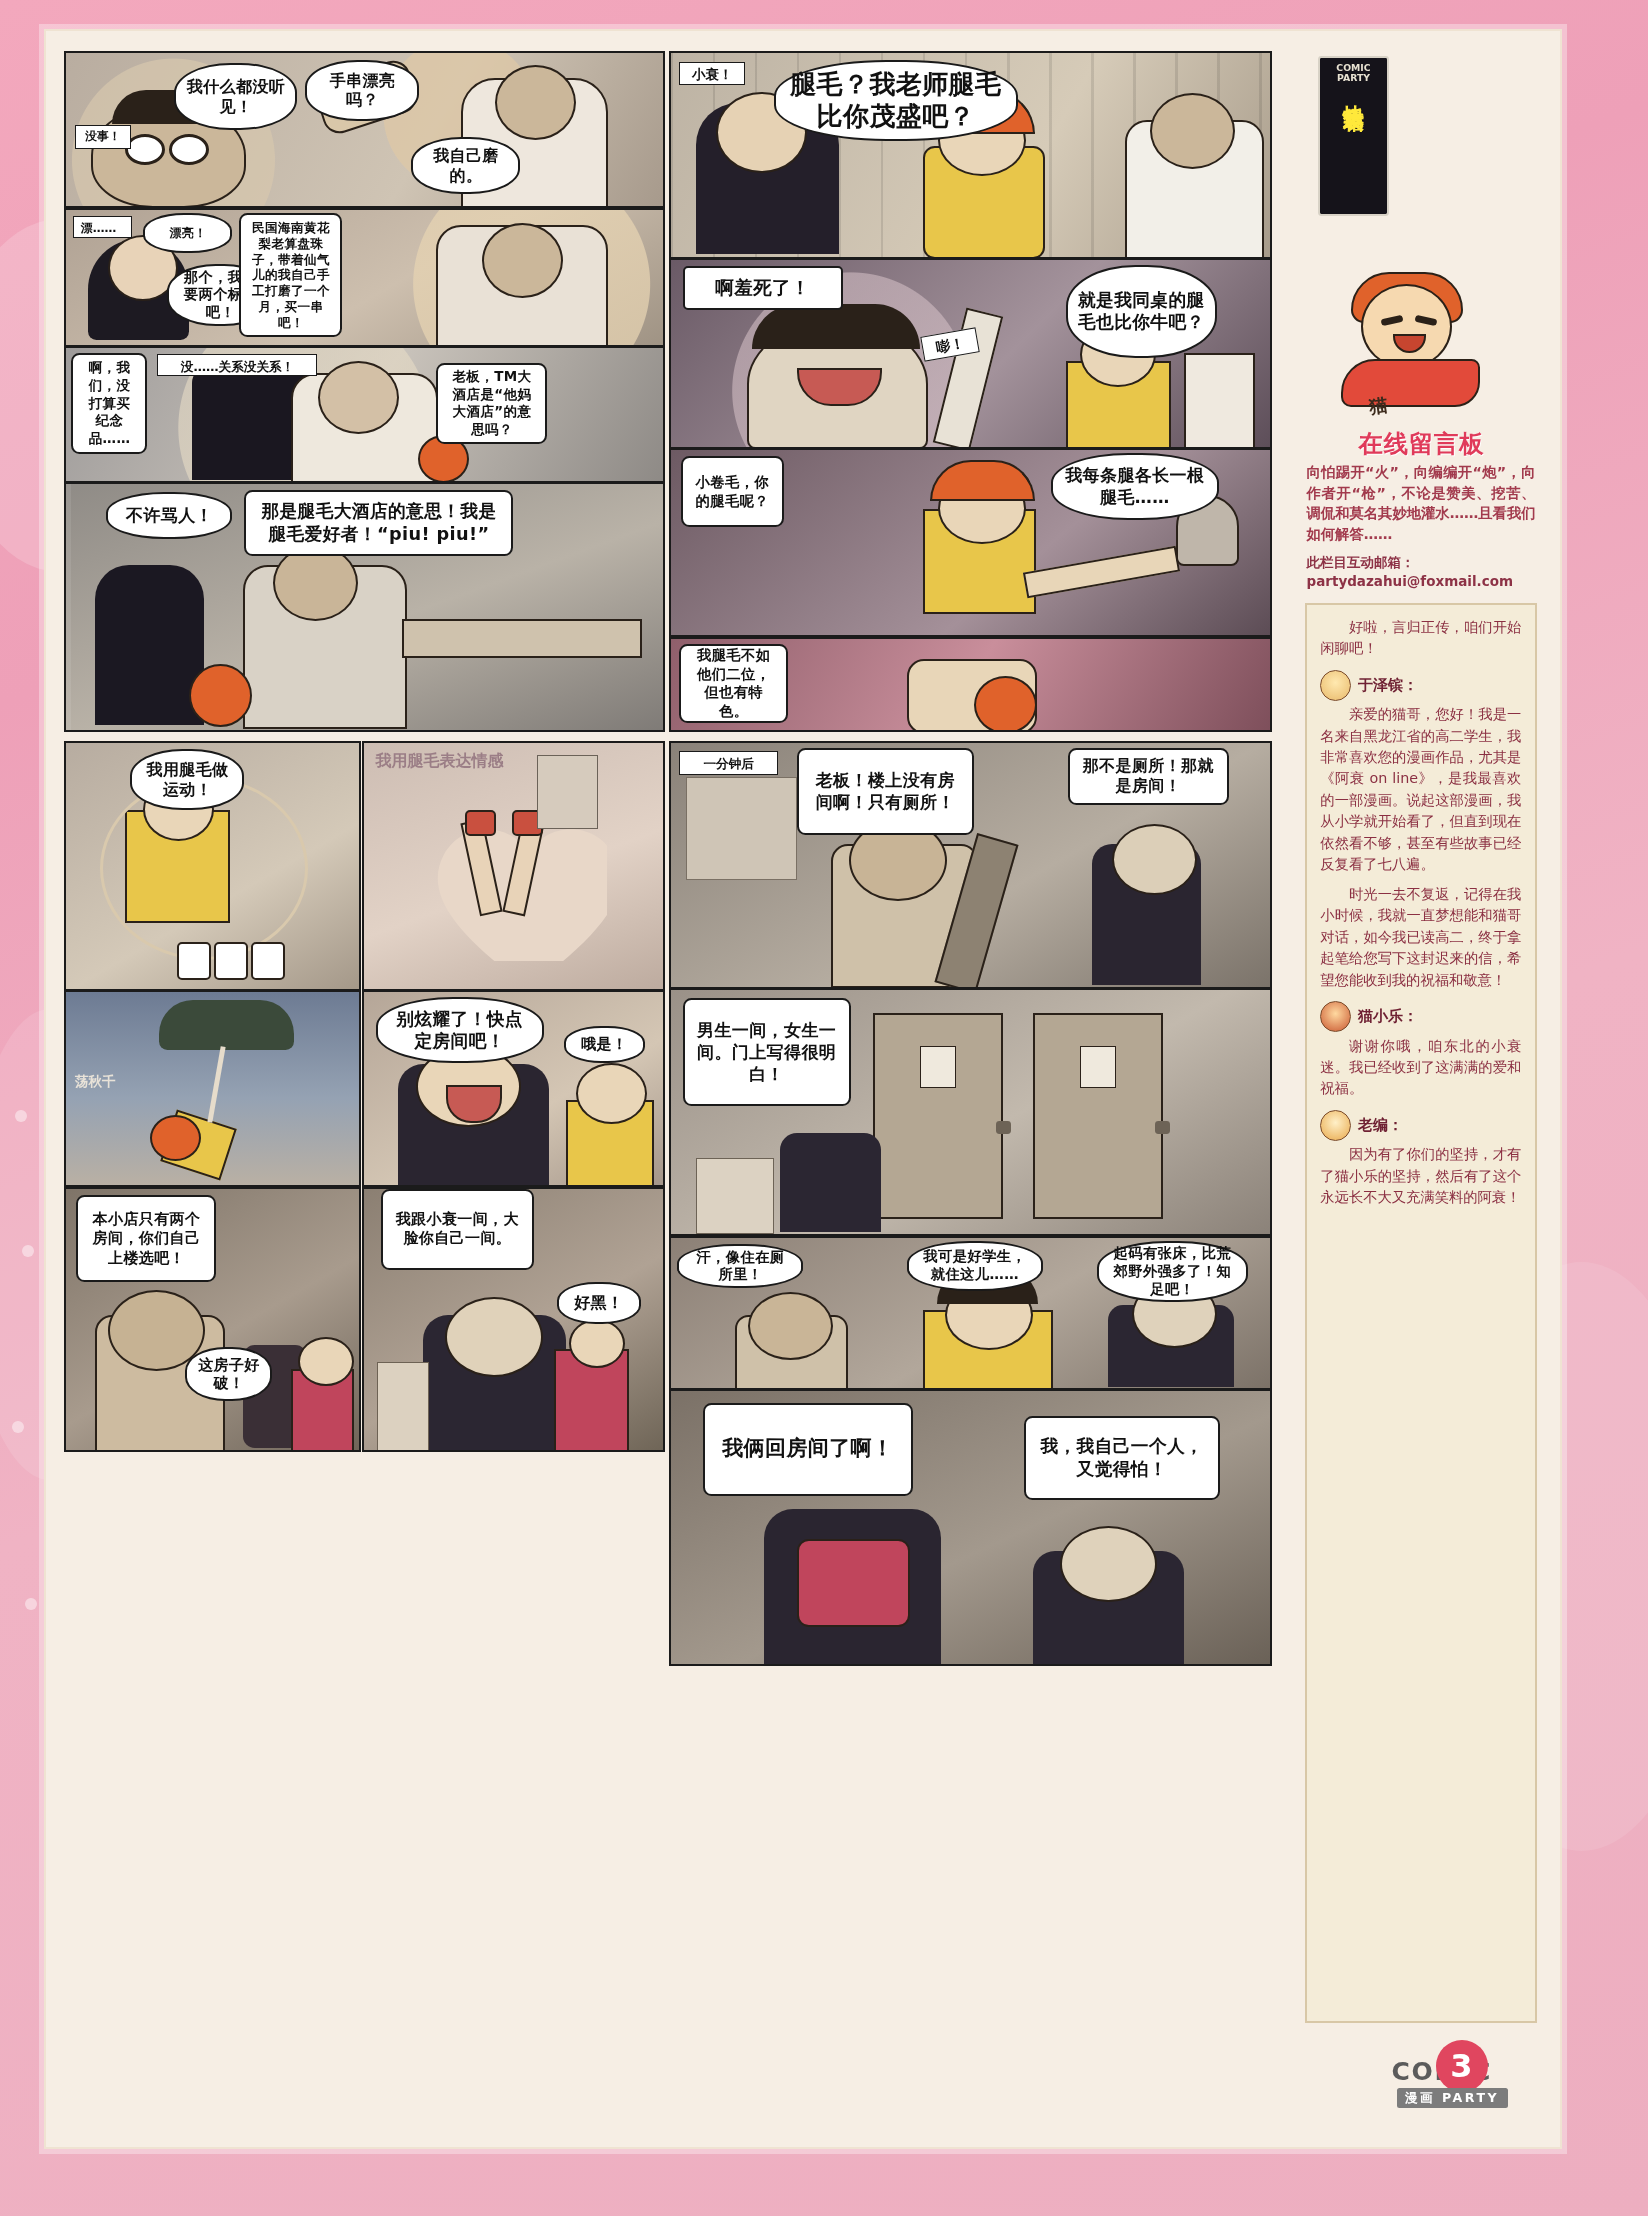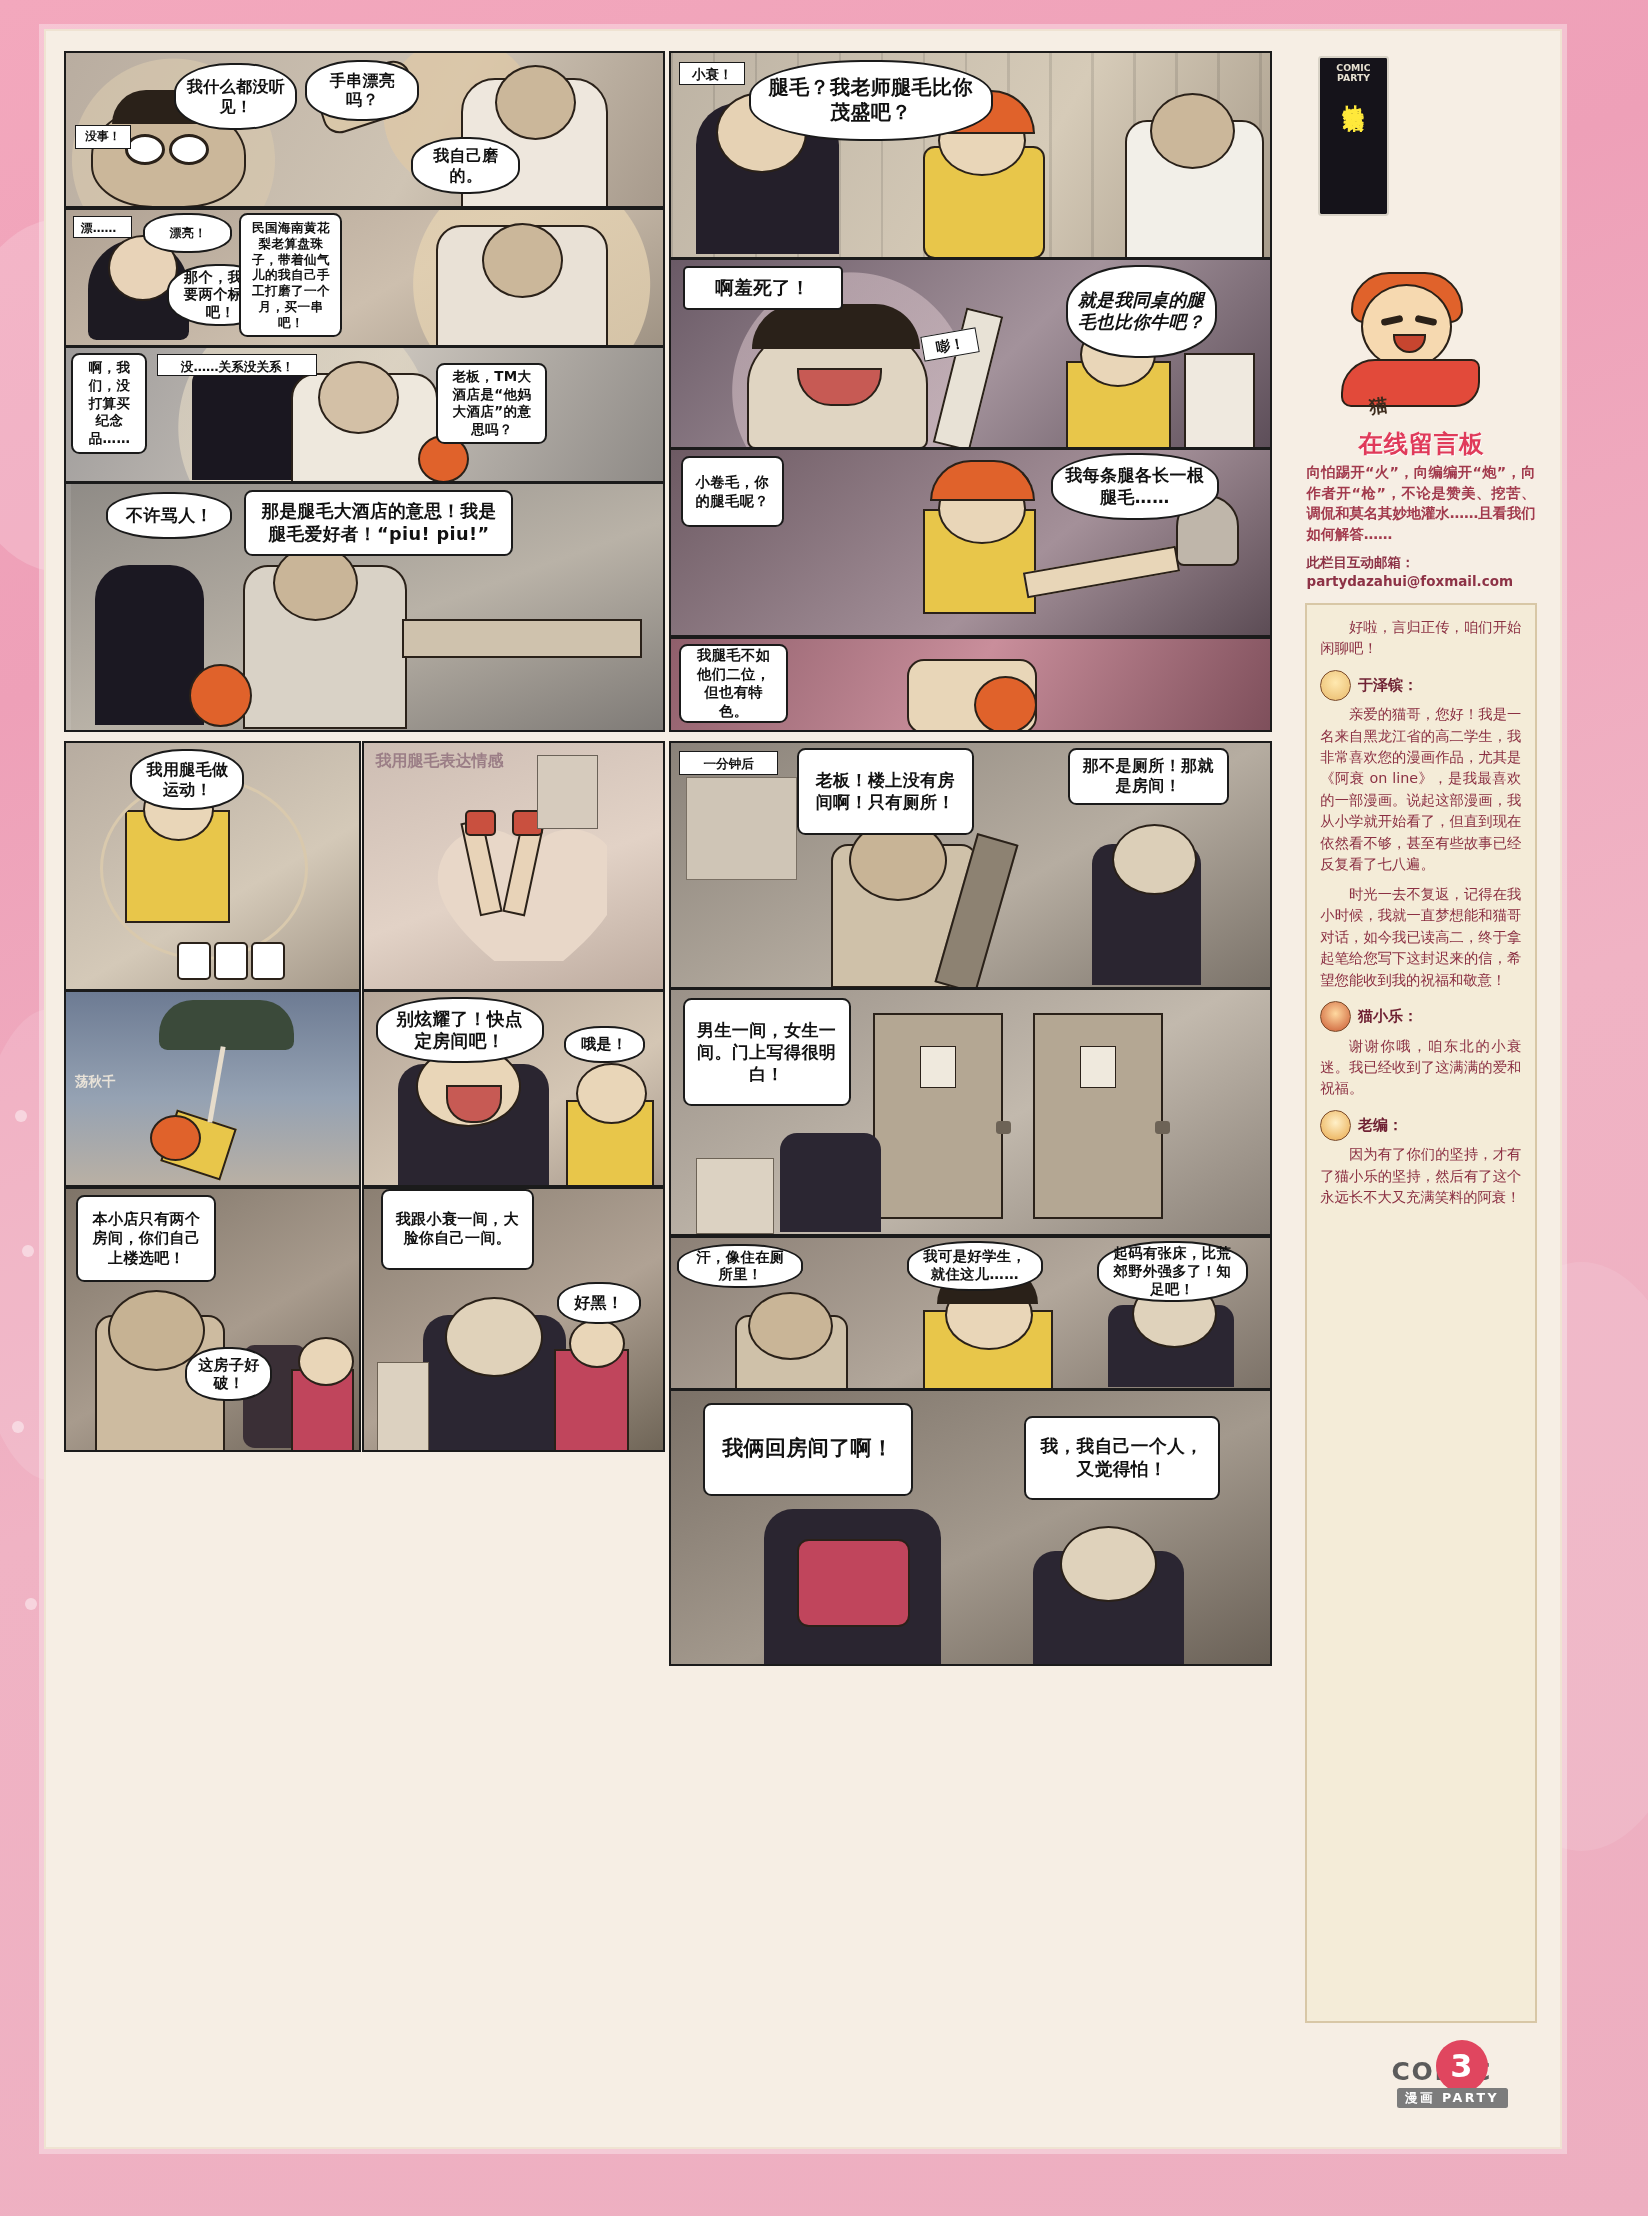--- a/index.html
+++ b/index.html
@@ -189,36 +189,36 @@
         <div class="fill" style="background:linear-gradient(120deg,#bdb3a4,#d6cbb8 60%,#a79b8a);"></div>
         <div class="fill" style="background:repeating-linear-gradient(90deg,rgba(0,0,0,.10) 0 2.5px,transparent 2.5px 42px);"></div>
         <div style="position:absolute;left:25px;top:50px;width:143px;height:151px;background:#241f2a;border-radius:42px 42px 0 0;"></div>
         <div style="position:absolute;left:45px;top:39px;width:87px;height:77px;border-radius:50%;background:#e6d2b4;border:2.5px solid #2a2119;"></div>
         <div style="position:absolute;left:252px;top:93px;width:118px;height:109px;background:#e8c64a;border:2.5px solid #2a2119;border-radius:11.8px;"></div>
         <div style="position:absolute;left:267px;top:52px;width:84px;height:67px;border-radius:50%;background:#e9d6b8;border:2.5px solid #2a2119;"></div>
         <div style="position:absolute;left:259px;top:37px;width:101px;height:40px;background:#e0622b;border-radius:50px 50px 0 0;border:2.5px solid #2a2119;"></div>
         <div style="position:absolute;left:454px;top:67px;width:135px;height:135px;background:#f2efe8;border:2.5px solid #2a2119;border-radius:22px 22px 0 0;"></div>
         <div style="position:absolute;left:479px;top:40px;width:81px;height:72px;border-radius:50%;background:#cbb79a;border:2.5px solid #2a2119;"></div>
         <div class="cap" style="left:8.4px;top:8.4px;width:66px;height:23.6px;font-size:13.5px;text-align:center;">小衰！</div>
-        <div class="bub" style="left:78px;top:6.7px;width:244px;height:81px;font-size:20px;line-height:1.25;">腿毛？我老师腿毛比你茂盛吧？</div>
+        <div class="bub" style="left:103px;top:6.7px;width:244px;height:81px;font-size:26px;line-height:1.25;">腿毛？我老师腿毛比你茂盛吧？</div>
       </div>
 
       <div class="panel" style="left:611px;top:215px;width:599px;height:187px;">
         <div class="fill" style="background:linear-gradient(135deg,#6a5a66,#a3929b 55%,#5d4e59);"></div>
         <div class="fill" style="background:radial-gradient(circle at 30% 70%,#d8c3c9 0 118px,transparent 119px);opacity:.55;"></div>
         <div style="position:absolute;left:76px;top:59px;width:177px;height:126px;background:#e0d5c2;border:2.5px solid #2a2119;border-radius:50% 50% 8.4px 8.4px;"></div>
         <div style="position:absolute;left:81px;top:44px;width:168px;height:45px;background:#2a2119;border-radius:59px 59px 0 0;"></div>
         <div style="position:absolute;left:126px;top:108px;width:81px;height:34px;background:#c75a54;border:2.5px solid #2a2119;border-radius:0 0 34px 34px;"></div>
         <div style="position:absolute;left:278px;top:50px;width:34px;height:135px;background:#e8e2d6;border:2.5px solid #2a2119;transform:rotate(14deg);"></div>
         <div style="position:absolute;left:395px;top:101px;width:101px;height:84px;background:#e8c64a;border:2.5px solid #2a2119;"></div>
         <div style="position:absolute;left:409px;top:62px;width:72px;height:61px;border-radius:50%;background:#e9d6b8;border:2.5px solid #2a2119;"></div>
         <div style="position:absolute;left:513px;top:93px;width:67px;height:93px;background:#efe9df;border:2.5px solid #2a2119;"></div>
         <div class="cap sharp" style="left:251px;top:72px;width:56px;height:25px;font-size:14.3px;text-align:center;transform:rotate(-10deg);">嘭！</div>
         <div class="bub sharp" style="left:11.8px;top:6.7px;width:160px;height:44px;font-size:18.5px;border-radius:5px;">啊羞死了！</div>
-        <div class="bub" style="left:395px;top:5px;width:151px;height:93px;font-size:17.7px;line-height:1.25;font-style:italic;">就是我同桌的腿毛也比你牛吧？</div>
+        <div class="bub" style="left:395px;top:5px;width:151px;height:93px;font-size:17.7px;line-height:1.25;">就是我同桌的腿毛也比你牛吧？</div>
       </div>
 
       <div class="panel" style="left:611px;top:405px;width:599px;height:185px;">
         <div class="fill" style="background:linear-gradient(140deg,#6d5a63,#a49099 60%,#5c4c55);"></div>
         <div style="position:absolute;left:252px;top:59px;width:109px;height:101px;background:#e8c64a;border:2.5px solid #2a2119;"></div>
         <div style="position:absolute;left:267px;top:23.6px;width:84px;height:67px;border-radius:50%;background:#e9d6b8;border:2.5px solid #2a2119;"></div>
         <div style="position:absolute;left:259px;top:10px;width:101px;height:37px;background:#e0622b;border-radius:50px 50px 0 0;border:2.5px solid #2a2119;"></div>
         <div style="position:absolute;left:353px;top:109px;width:151px;height:22px;background:#e8d6b8;border:2.5px solid #2a2119;transform:rotate(-10deg);"></div>
         <div style="position:absolute;left:505px;top:45px;width:59px;height:67px;background:#bfb6aa;border:2.5px solid #2a2119;border-radius:34px 34px 8.4px 8.4px;"></div>
         <div class="bub rect" style="left:10px;top:6.7px;width:103px;height:71px;font-size:14.3px;line-height:1.3;">小卷毛，你的腿毛呢？</div>

